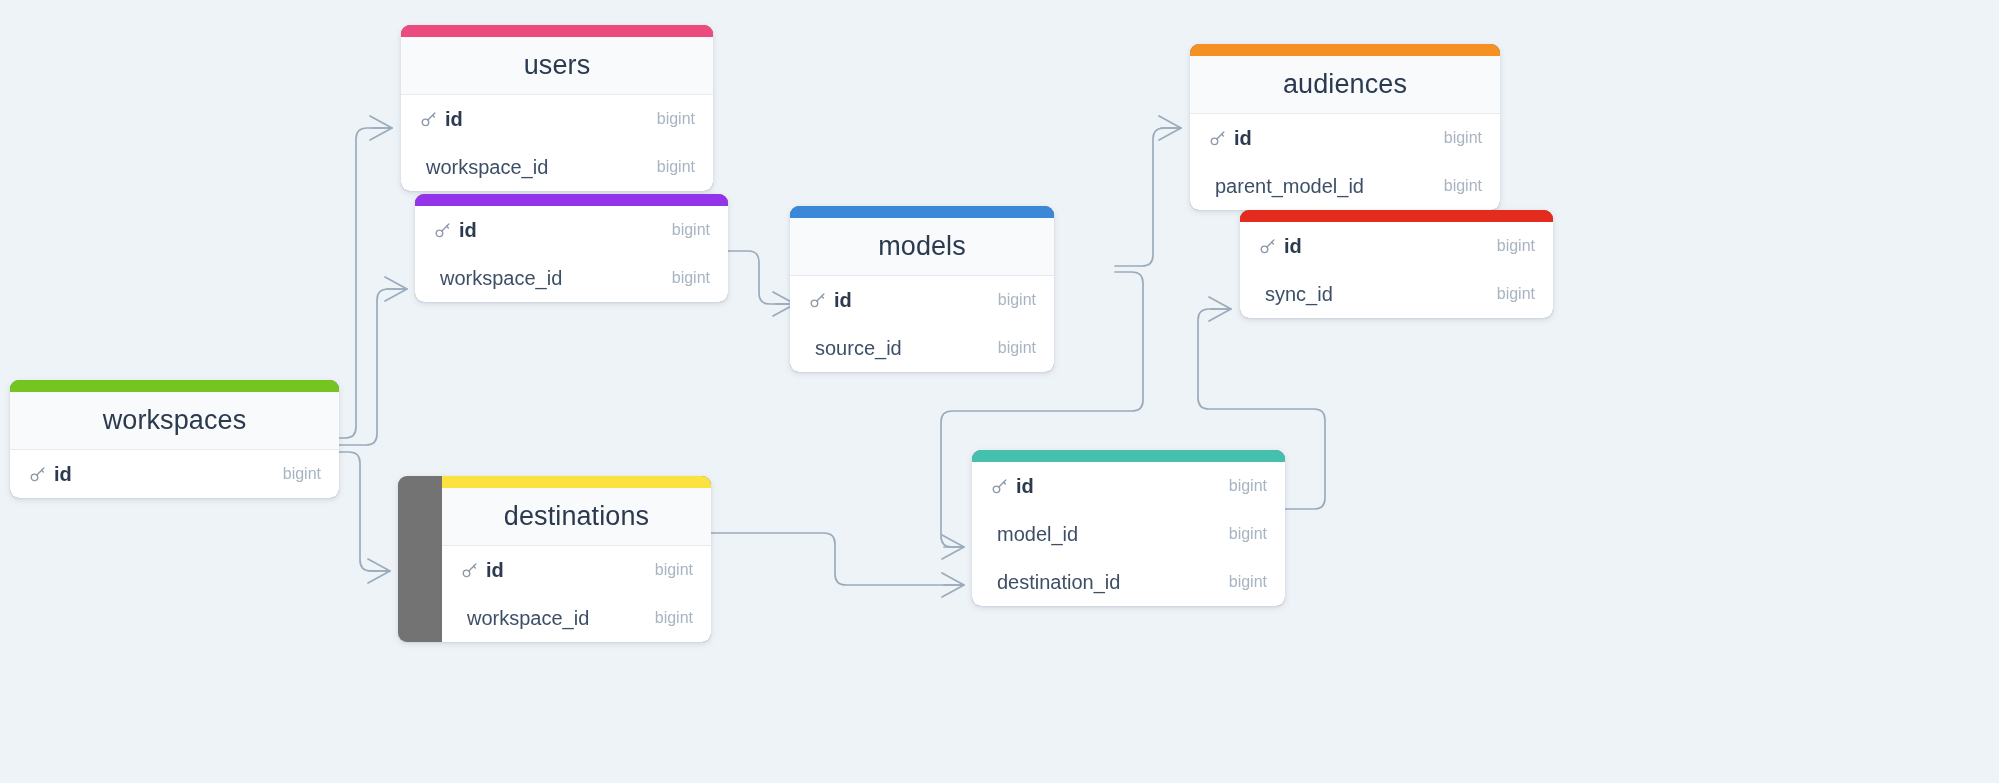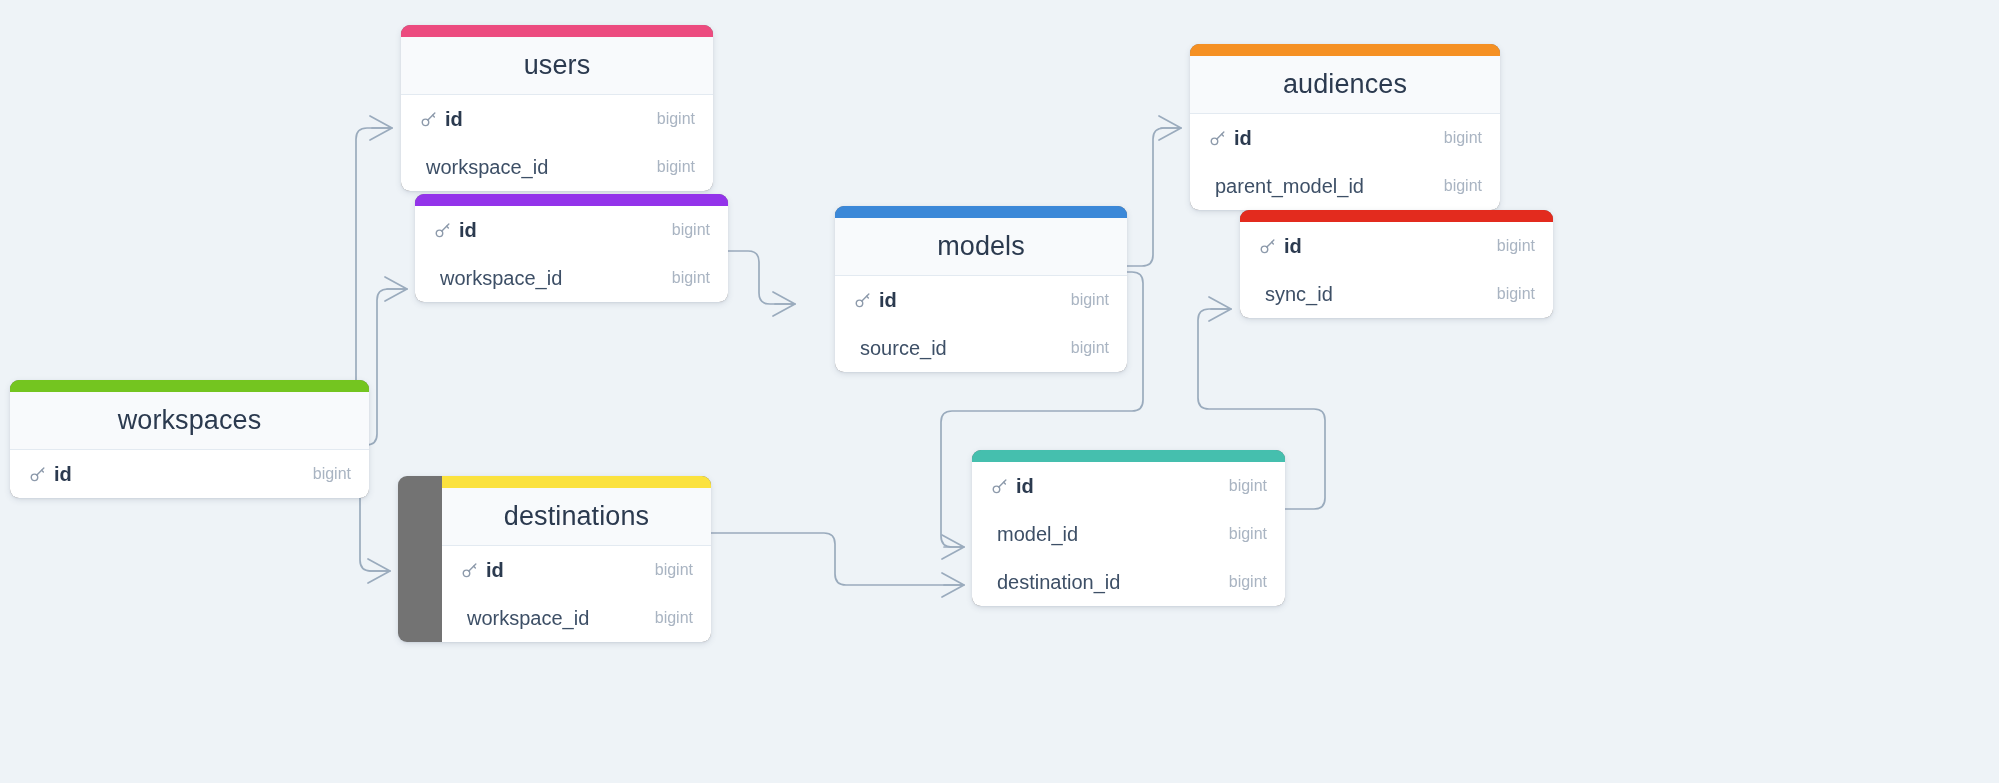--- a/index.html
+++ b/index.html
@@ -119,21 +119,21 @@
         <span class="col-type">bigint</span>
       </div>
       <div class="col-row">
         <div class="col-left">
           <span class="key-spacer"></span>
           <span class="col-name">workspace_id</span>
         </div>
         <span class="col-type">bigint</span>
       </div>
     </div>
-    <div class="table-card" style="left: 835px; top: 181px; width: 292px; text-align: center;">
+    <div class="table-card" style="left: 790px; top: 181px; width: 264px; text-align: center;">
       <div class="accent-bar" style="background: rgb(59, 136, 216);"></div>
       <div class="table-title">models</div>
       <div class="col-row pk">
         <div class="col-left">
           <span style="display: flex;">
             <svg class="key-icon" viewBox="0 0 24 24" fill="none" stroke="#8d9aab" stroke-width="1.8" stroke-linecap="round" stroke-linejoin="round">
               <circle cx="8.2" cy="15.6" r="4.1"></circle>
               <path d="M11.2 12.7 L20 3.9"></path>
               <path d="M17.2 6.7 L19.4 8.9"></path>
             </svg>
@@ -143,21 +143,21 @@
         <span class="col-type">bigint</span>
       </div>
       <div class="col-row">
         <div class="col-left">
           <span class="key-spacer"></span>
           <span class="col-name">source_id</span>
         </div>
         <span class="col-type">bigint</span>
       </div>
     </div>
-    <div class="table-card" style="left: 10px; top: 355px; width: 359px;">
+    <div class="table-card" style="left: 10px; top: 355px; width: 329px;">
       <div class="accent-bar" style="background: rgb(116, 197, 32);"></div>
       <div class="table-title">workspaces</div>
       <div class="col-row pk">
         <div class="col-left">
           <span style="display: flex;">
             <svg class="key-icon" viewBox="0 0 24 24" fill="none" stroke="#8d9aab" stroke-width="1.8" stroke-linecap="round" stroke-linejoin="round">
               <circle cx="8.2" cy="15.6" r="4.1"></circle>
               <path d="M11.2 12.7 L20 3.9"></path>
               <path d="M17.2 6.7 L19.4 8.9"></path>
             </svg>

